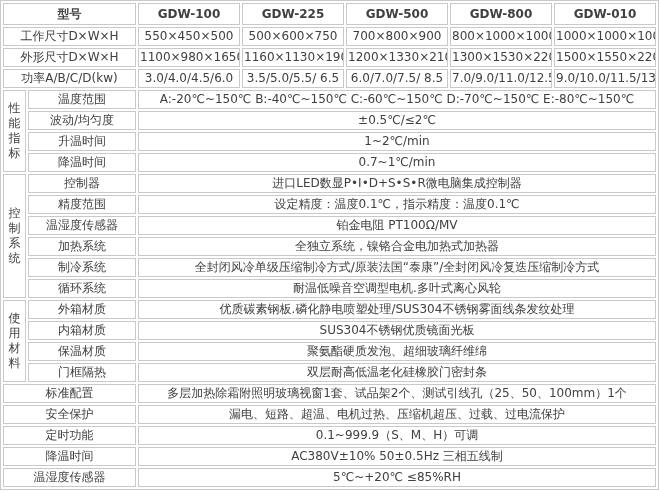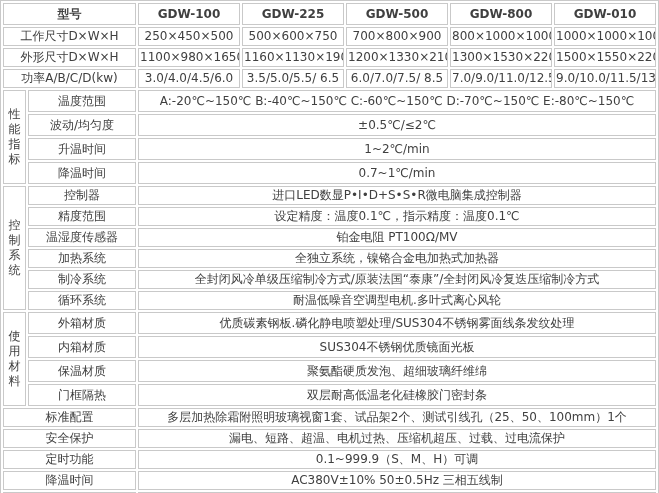--- a/index.html
+++ b/index.html
@@ -30,21 +30,21 @@
     line-height: 15px;
     padding: 0 1px;
     white-space: nowrap;
     overflow: hidden;
   }
   tr.hdr td { height: 20px; font-weight: bold; }
   td.vlabel {
     white-space: normal;
     word-break: break-all;
     line-height: 15px;
-    padding: 16px 4px;
+    padding: 5px 4px;
     overflow: visible;
   }
 </style>
 </head>
 <body>
 
 <table class="spec">
   <colgroup>
     <col style="width:23px">
       <col style="width:108px">
@@ -60,21 +60,21 @@
     <td colspan="2">型号</td>
     <td>GDW-100</td>
     <td>GDW-225</td>
     <td>GDW-500</td>
     <td>GDW-800</td>
     <td>GDW-010</td>
   </tr>
 
   <tr>
     <td colspan="2">工作尺寸D×W×H</td>
-    <td>250×450×500</td>
+    <td>550×450×500</td>
     <td>500×600×750</td>
     <td>700×800×900</td>
     <td>800×1000×1000</td>
     <td>1000×1000×1000</td>
   </tr>
   <tr>
     <td colspan="2">外形尺寸D×W×H</td>
     <td>1100×980×1650</td>
     <td>1160×1130×1900</td>
     <td>1200×1330×2100</td>

